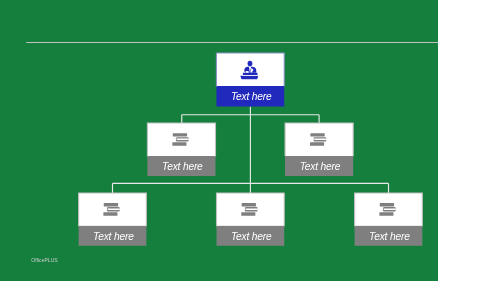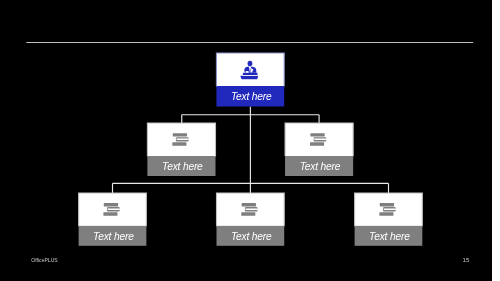--- a/index.html
+++ b/index.html
@@ -1,18 +1,18 @@
 <!DOCTYPE html>
 <html><head>
 <meta charset="utf-8">
 <style>
   html,body{margin:0;padding:0;background:#ffffff;}
   body{width:500px;height:281px;overflow:hidden;
        font-family:"Liberation Sans",sans-serif;}
-  .slide{position:relative;width:492px;height:281px;background:#000000;overflow:hidden;}
+  .slide{position:relative;width:438px;height:281px;background:#15803d;overflow:hidden;}
   #diagram{position:absolute;left:0;top:0;width:500px;height:281px;}
 
   .label{position:absolute;box-sizing:border-box;filter:opacity(1);
          display:flex;align-items:center;justify-content:center;
          color:#ffffff;font-style:italic;font-size:10.2px;line-height:1;letter-spacing:-0.17px;
          padding-top:3px;}
 
   .footer-logo{position:absolute;filter:opacity(1);left:31.2px;top:257.9px;
                font-size:5px;color:#cccccc;letter-spacing:0.05px;
                white-space:nowrap;line-height:1;}

